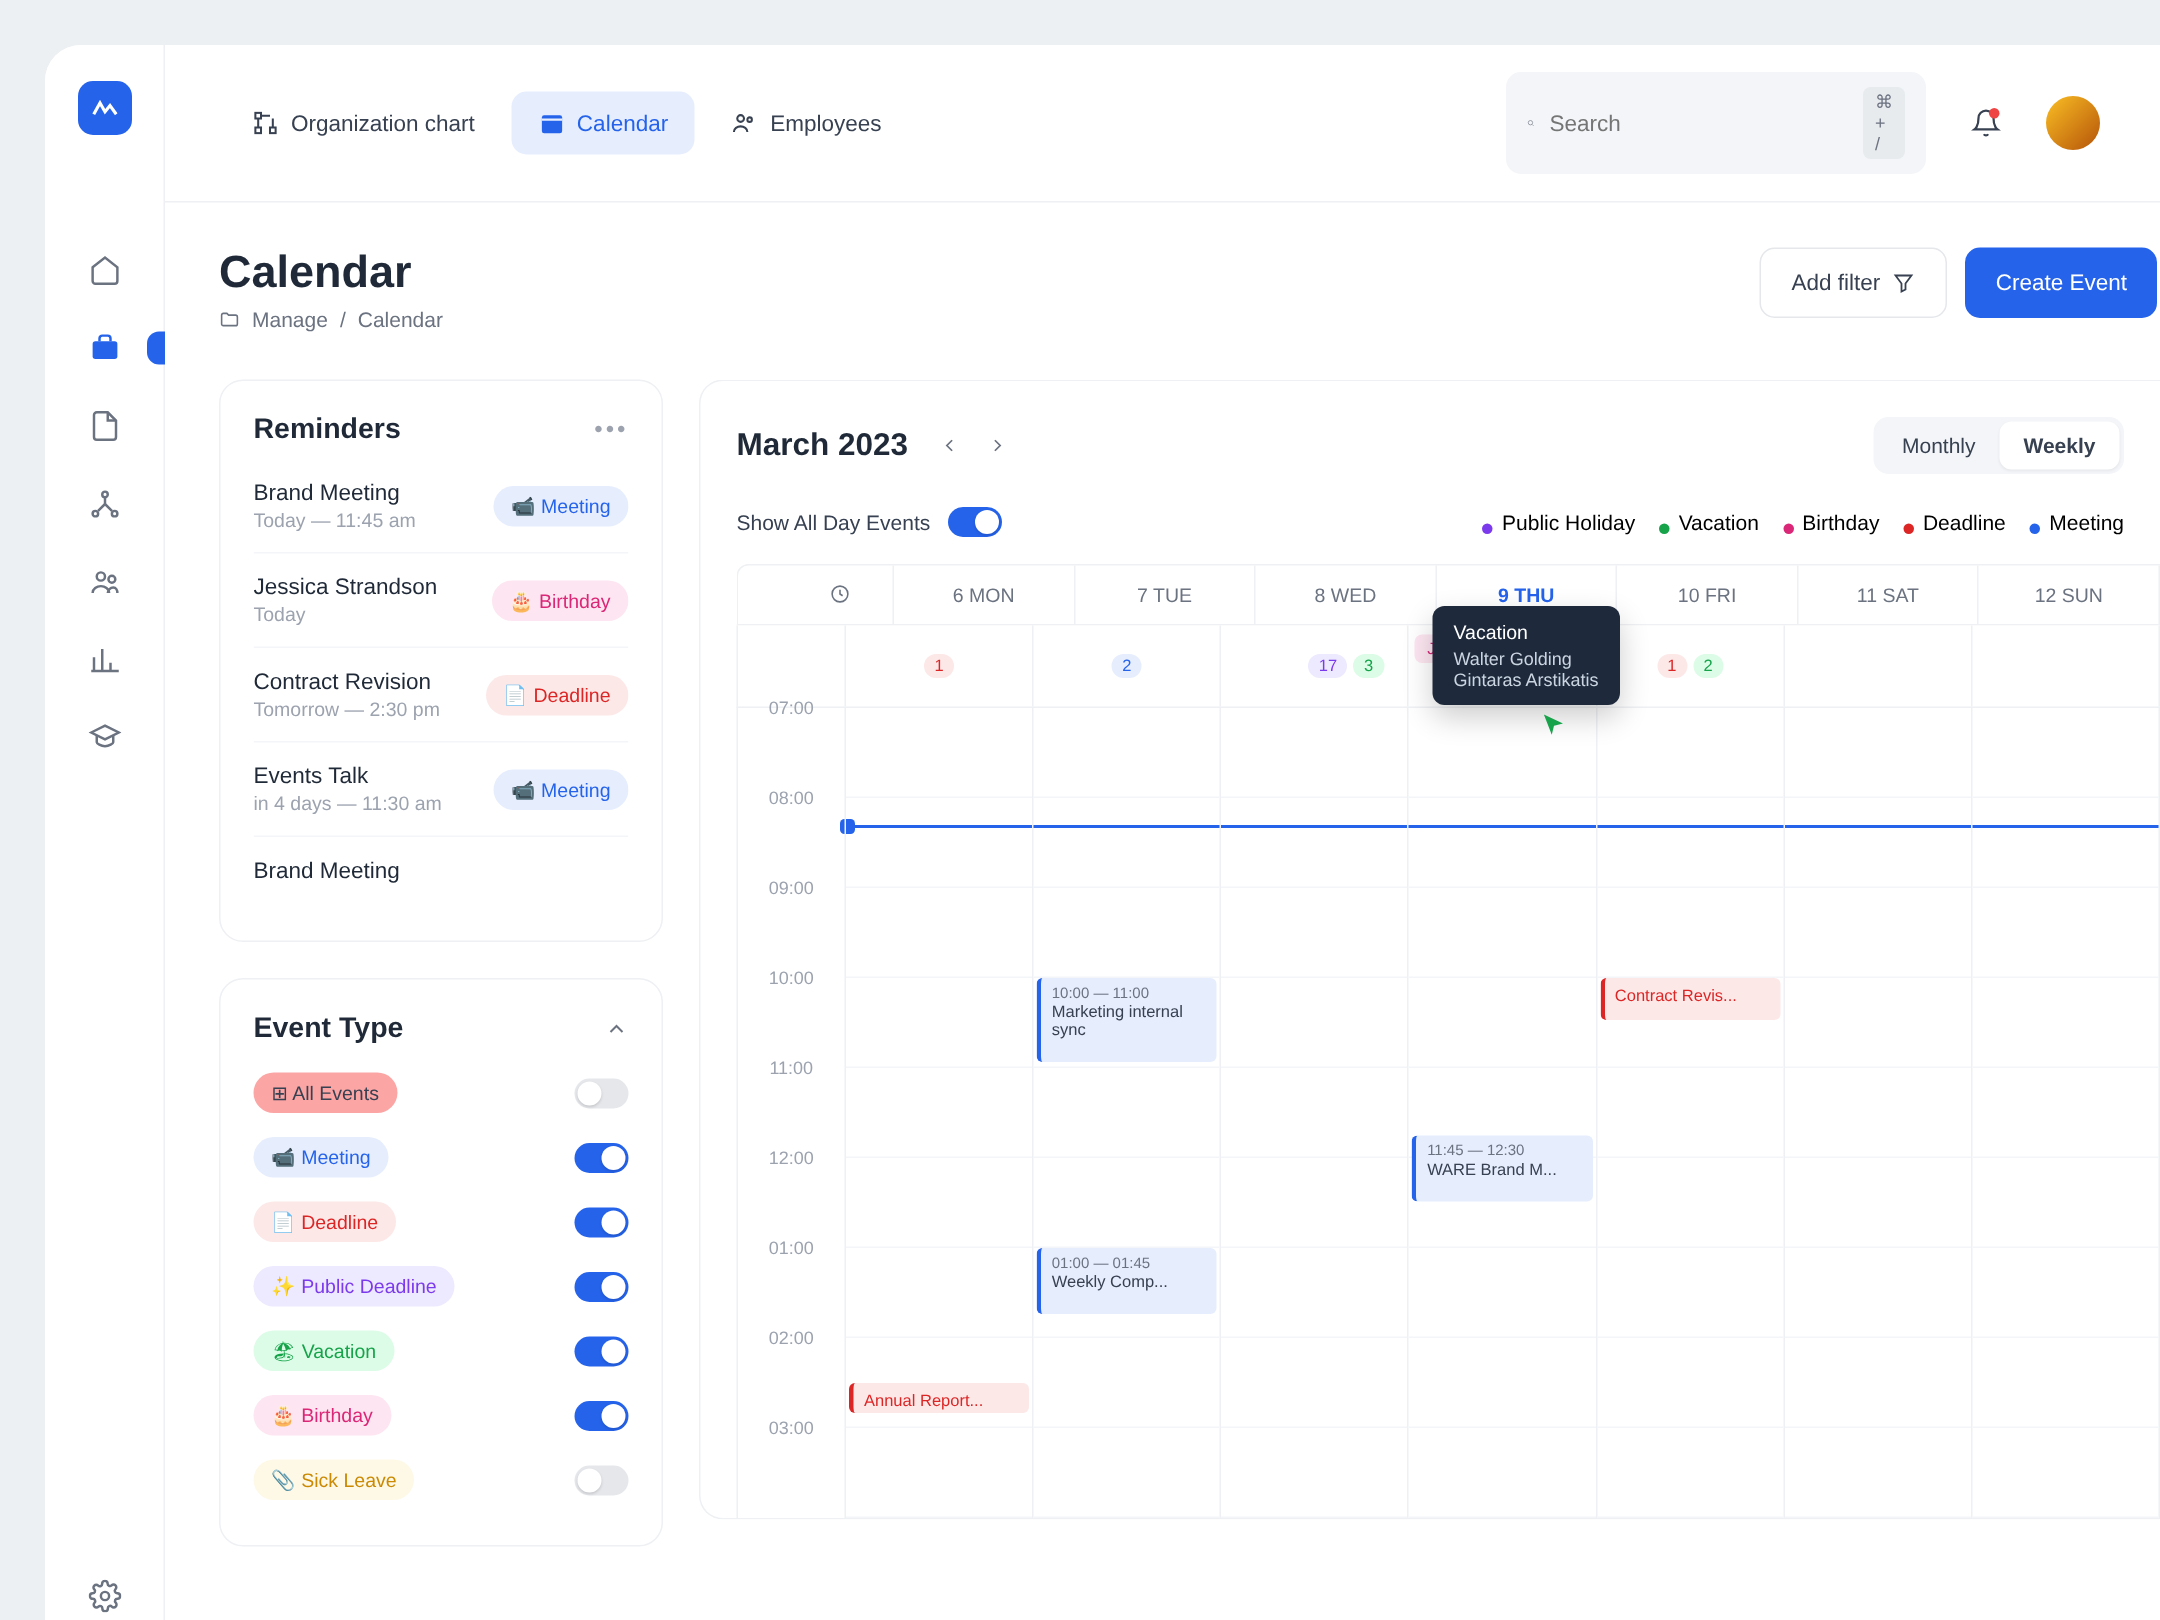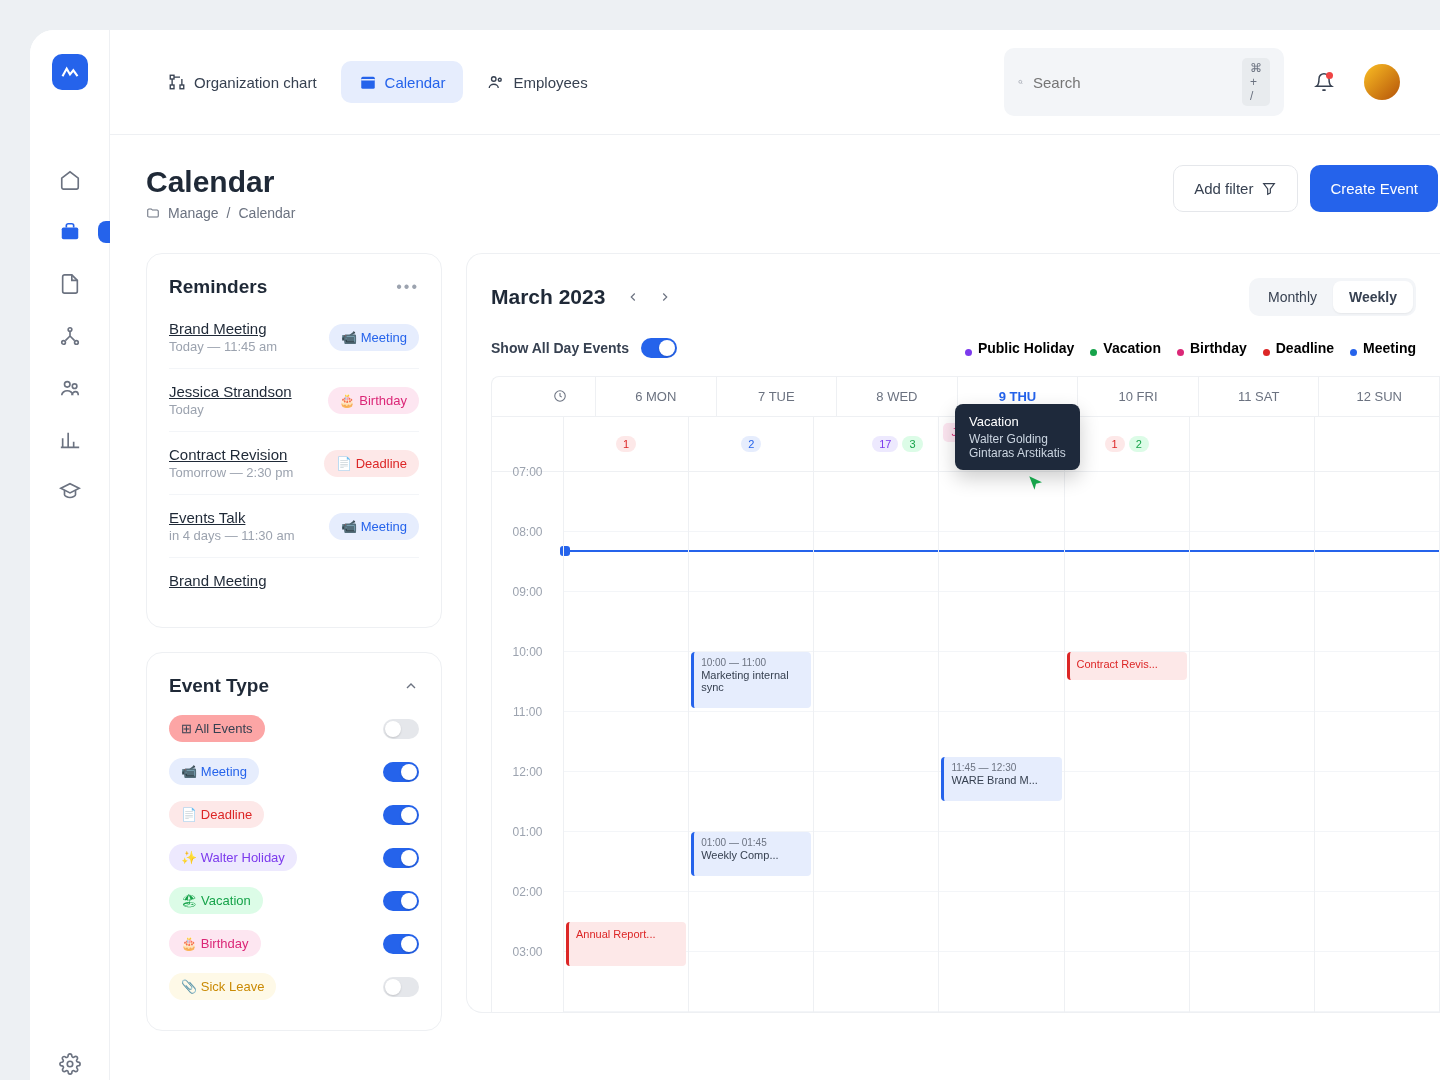--- a/index.html
+++ b/index.html
@@ -37,21 +37,21 @@
 
 .card { background: #fff; border: 1px solid #eef0f3; border-radius: 16px; padding: 22px; }
 .card-head { display: flex; align-items: center; justify-content: space-between; margin-bottom: 8px; }
 .card-title { font-size: 19px; font-weight: 600; color: #1f2937; }
 .dots { color: #9ca3af; letter-spacing: 2px; cursor: pointer; }
 .chevron-up { color: #6b7280; cursor: pointer; }
 
 .reminder-list { display: flex; flex-direction: column; max-height: 300px; overflow: hidden; }
 .reminder { display: flex; align-items: center; justify-content: space-between; padding: 14px 0; border-bottom: 1px solid #f3f5f8; }
 .reminder:last-child { border-bottom: none; }
-.reminder-title { font-size: 15px; color: #1f2937; font-weight: 500; text-decoration: underline; }
+.reminder-title { font-size: 15px; color: #1f2937; font-weight: 500; }
 .reminder-sub { font-size: 13px; color: #9ca3af; margin-top: 2px; }
 .tag { display: inline-flex; align-items: center; gap: 5px; padding: 6px 12px; border-radius: 999px; font-size: 13px; font-weight: 500; }
 .tag-meeting { background: #e6edfd; color: #2563eb; }
 .tag-birthday { background: #fde6f1; color: #db2777; }
 .tag-deadline { background: #fde8e8; color: #dc2626; }
 .tag-holiday { background: #ede9fe; color: #7c3aed; }
 .tag-vacation { background: #dcfce7; color: #16a34a; }
 .tag-sick { background: #fef9e7; color: #ca8a04; }
 .tag-all { background: #fca5a5; color: #374151; }
 
@@ -64,21 +64,21 @@
 
 .cal-card { background: #fff; border: 1px solid #eef0f3; border-radius: 16px 0 0 16px; padding: 24px 0 0 24px; border-right: none; }
 .cal-head { display: flex; align-items: center; padding-right: 24px; }
 .cal-month { font-size: 21px; font-weight: 700; color: #1f2937; }
 .nav-arrows { display: flex; gap: 4px; margin-left: 14px; color: #6b7280; }
 .arrow { width: 28px; height: 28px; display: flex; align-items: center; justify-content: center; cursor: pointer; }
 .view-toggle { margin-left: auto; background: #f3f5f8; border-radius: 10px; padding: 3px; display: flex; }
 .view-opt { padding: 8px 16px; border-radius: 8px; cursor: pointer; font-size: 14px; color: #374151; }
 .view-opt.active { background: #fff; font-weight: 600; box-shadow: 0 1px 2px rgba(0,0,0,.06);}
 
-.cal-sub { display: flex; align-items: center; margin-top: 22px; padding-right: 24px; gap: 12px; font-weight: bold; }
+.cal-sub { display: flex; align-items: center; margin-top: 22px; padding-right: 24px; gap: 12px; }
 .allday-label { font-size: 14px; color: #374151; }
 .legend { margin-left: auto; display: flex; gap: 16px; font-size: 14px; }
 .legend-item { display: flex; align-items: flex-end; gap: 6px; }
 .dot { width: 7px; height: 7px; border-radius: 50%; }
 
 .cal-days { display: grid; grid-template-columns: 72px repeat(7, 1fr); margin-top: 18px; font-size: 13px; color: #6b7280; font-weight: 500; text-align: center; border: 1px solid #eef0f3; border-radius: 8px 0 0 0; border-right:none;padding-left:32px;}
 .cal-days > div { padding: 12px 4px; border-right: 1px solid #eef0f3;}
 .cal-days > div:first-child { color: #6b7280; }
 .cal-days .thu { color: #2563eb; font-weight: 600; }
 
@@ -306,21 +306,21 @@
     </div>
               <div class="et-row">
       <span class="tag tag-meeting">📹 Meeting</span>
       <div class="toggle on"></div>
     </div>
               <div class="et-row">
       <span class="tag tag-deadline">📄 Deadline</span>
       <div class="toggle on"></div>
     </div>
               <div class="et-row">
-      <span class="tag tag-holiday">✨ Walter Holiday</span>
+      <span class="tag tag-holiday">✨ Public Deadline</span>
       <div class="toggle on"></div>
     </div>
               <div class="et-row">
       <span class="tag tag-vacation">🏖 Vacation</span>
       <div class="toggle on"></div>
     </div>
               <div class="et-row">
       <span class="tag tag-birthday">🎂 Birthday</span>
       <div class="toggle on"></div>
     </div>
@@ -425,21 +425,21 @@
                 <div class="day-col">
                   <div class="hour-line"></div>
                   <div class="hour-line"></div>
                   <div class="hour-line"></div>
                   <div class="hour-line"></div>
                   <div class="hour-line"></div>
                   <div class="hour-line"></div>
                   <div class="hour-line"></div>
                   <div class="hour-line"></div>
                   <div class="hour-line"></div>
-                  <div class="event ev-red" style="top:450px;height:44px">
+                  <div class="event ev-red" style="top:450px;height:20px">
                     <div class="event-title">Annual Report...</div>
                   </div>
                 </div>
                 <div class="day-col">
                   <div class="hour-line"></div>
                   <div class="hour-line"></div>
                   <div class="hour-line"></div>
                   <div class="hour-line"></div>
                   <div class="hour-line"></div>
                   <div class="hour-line"></div>

